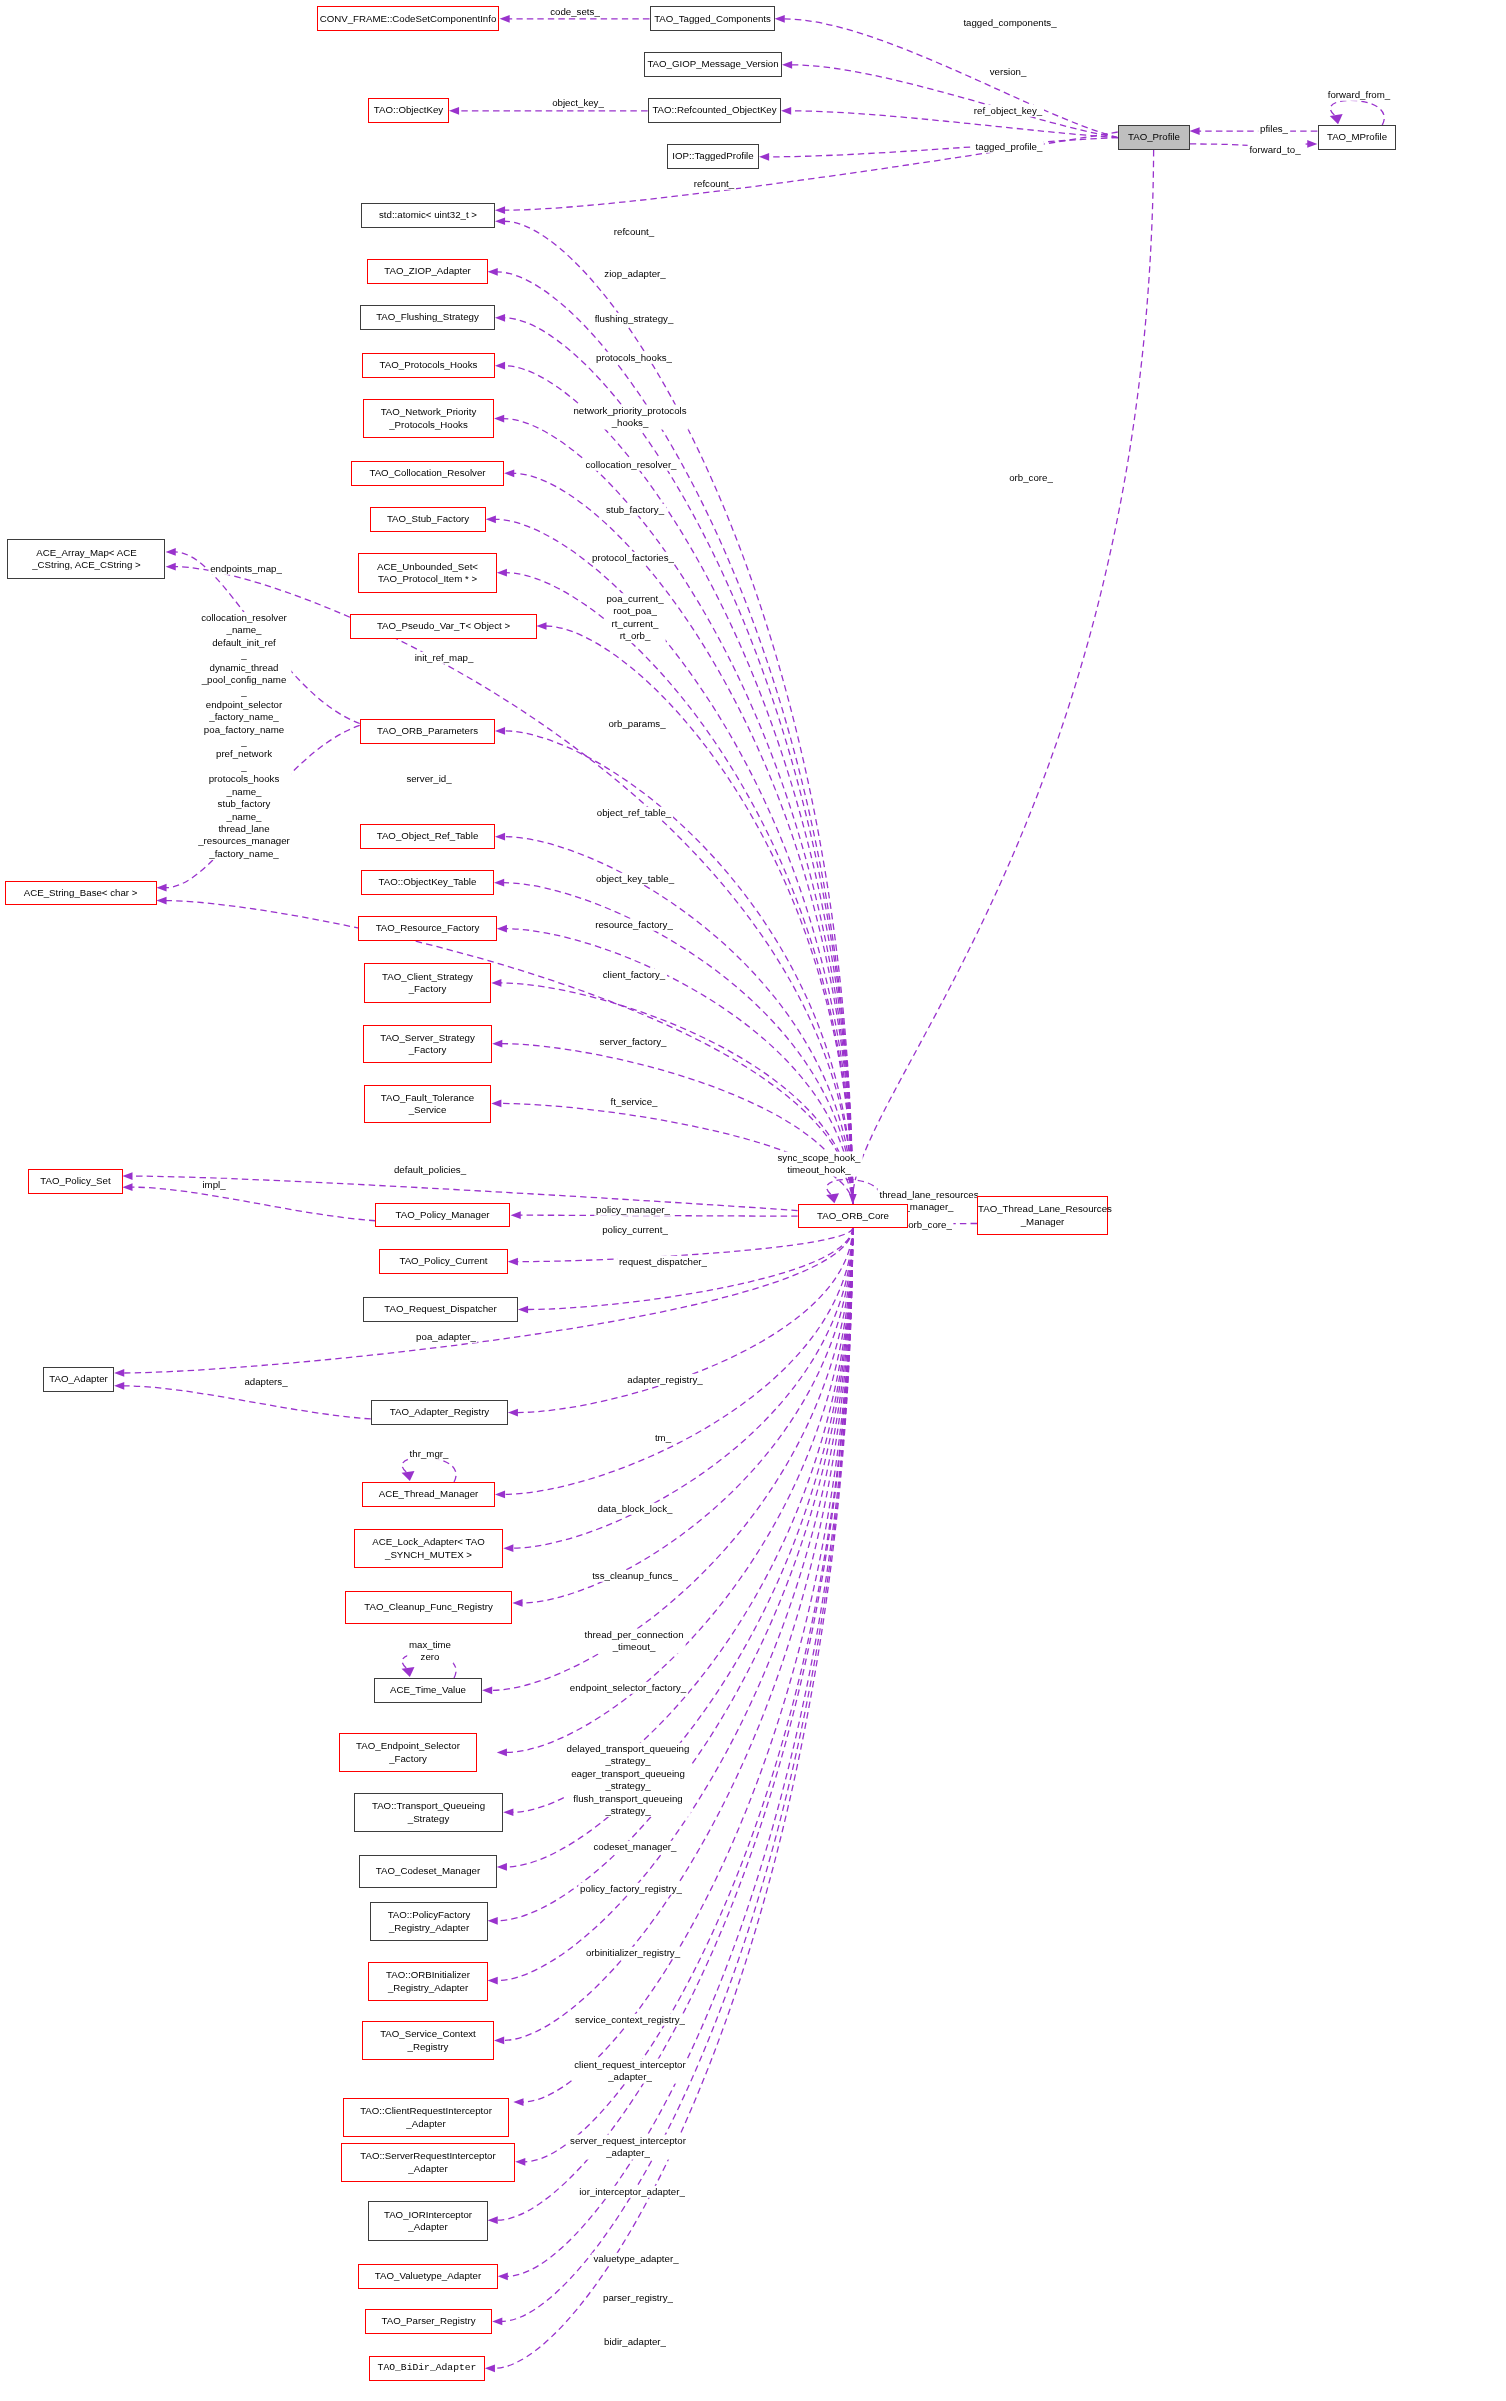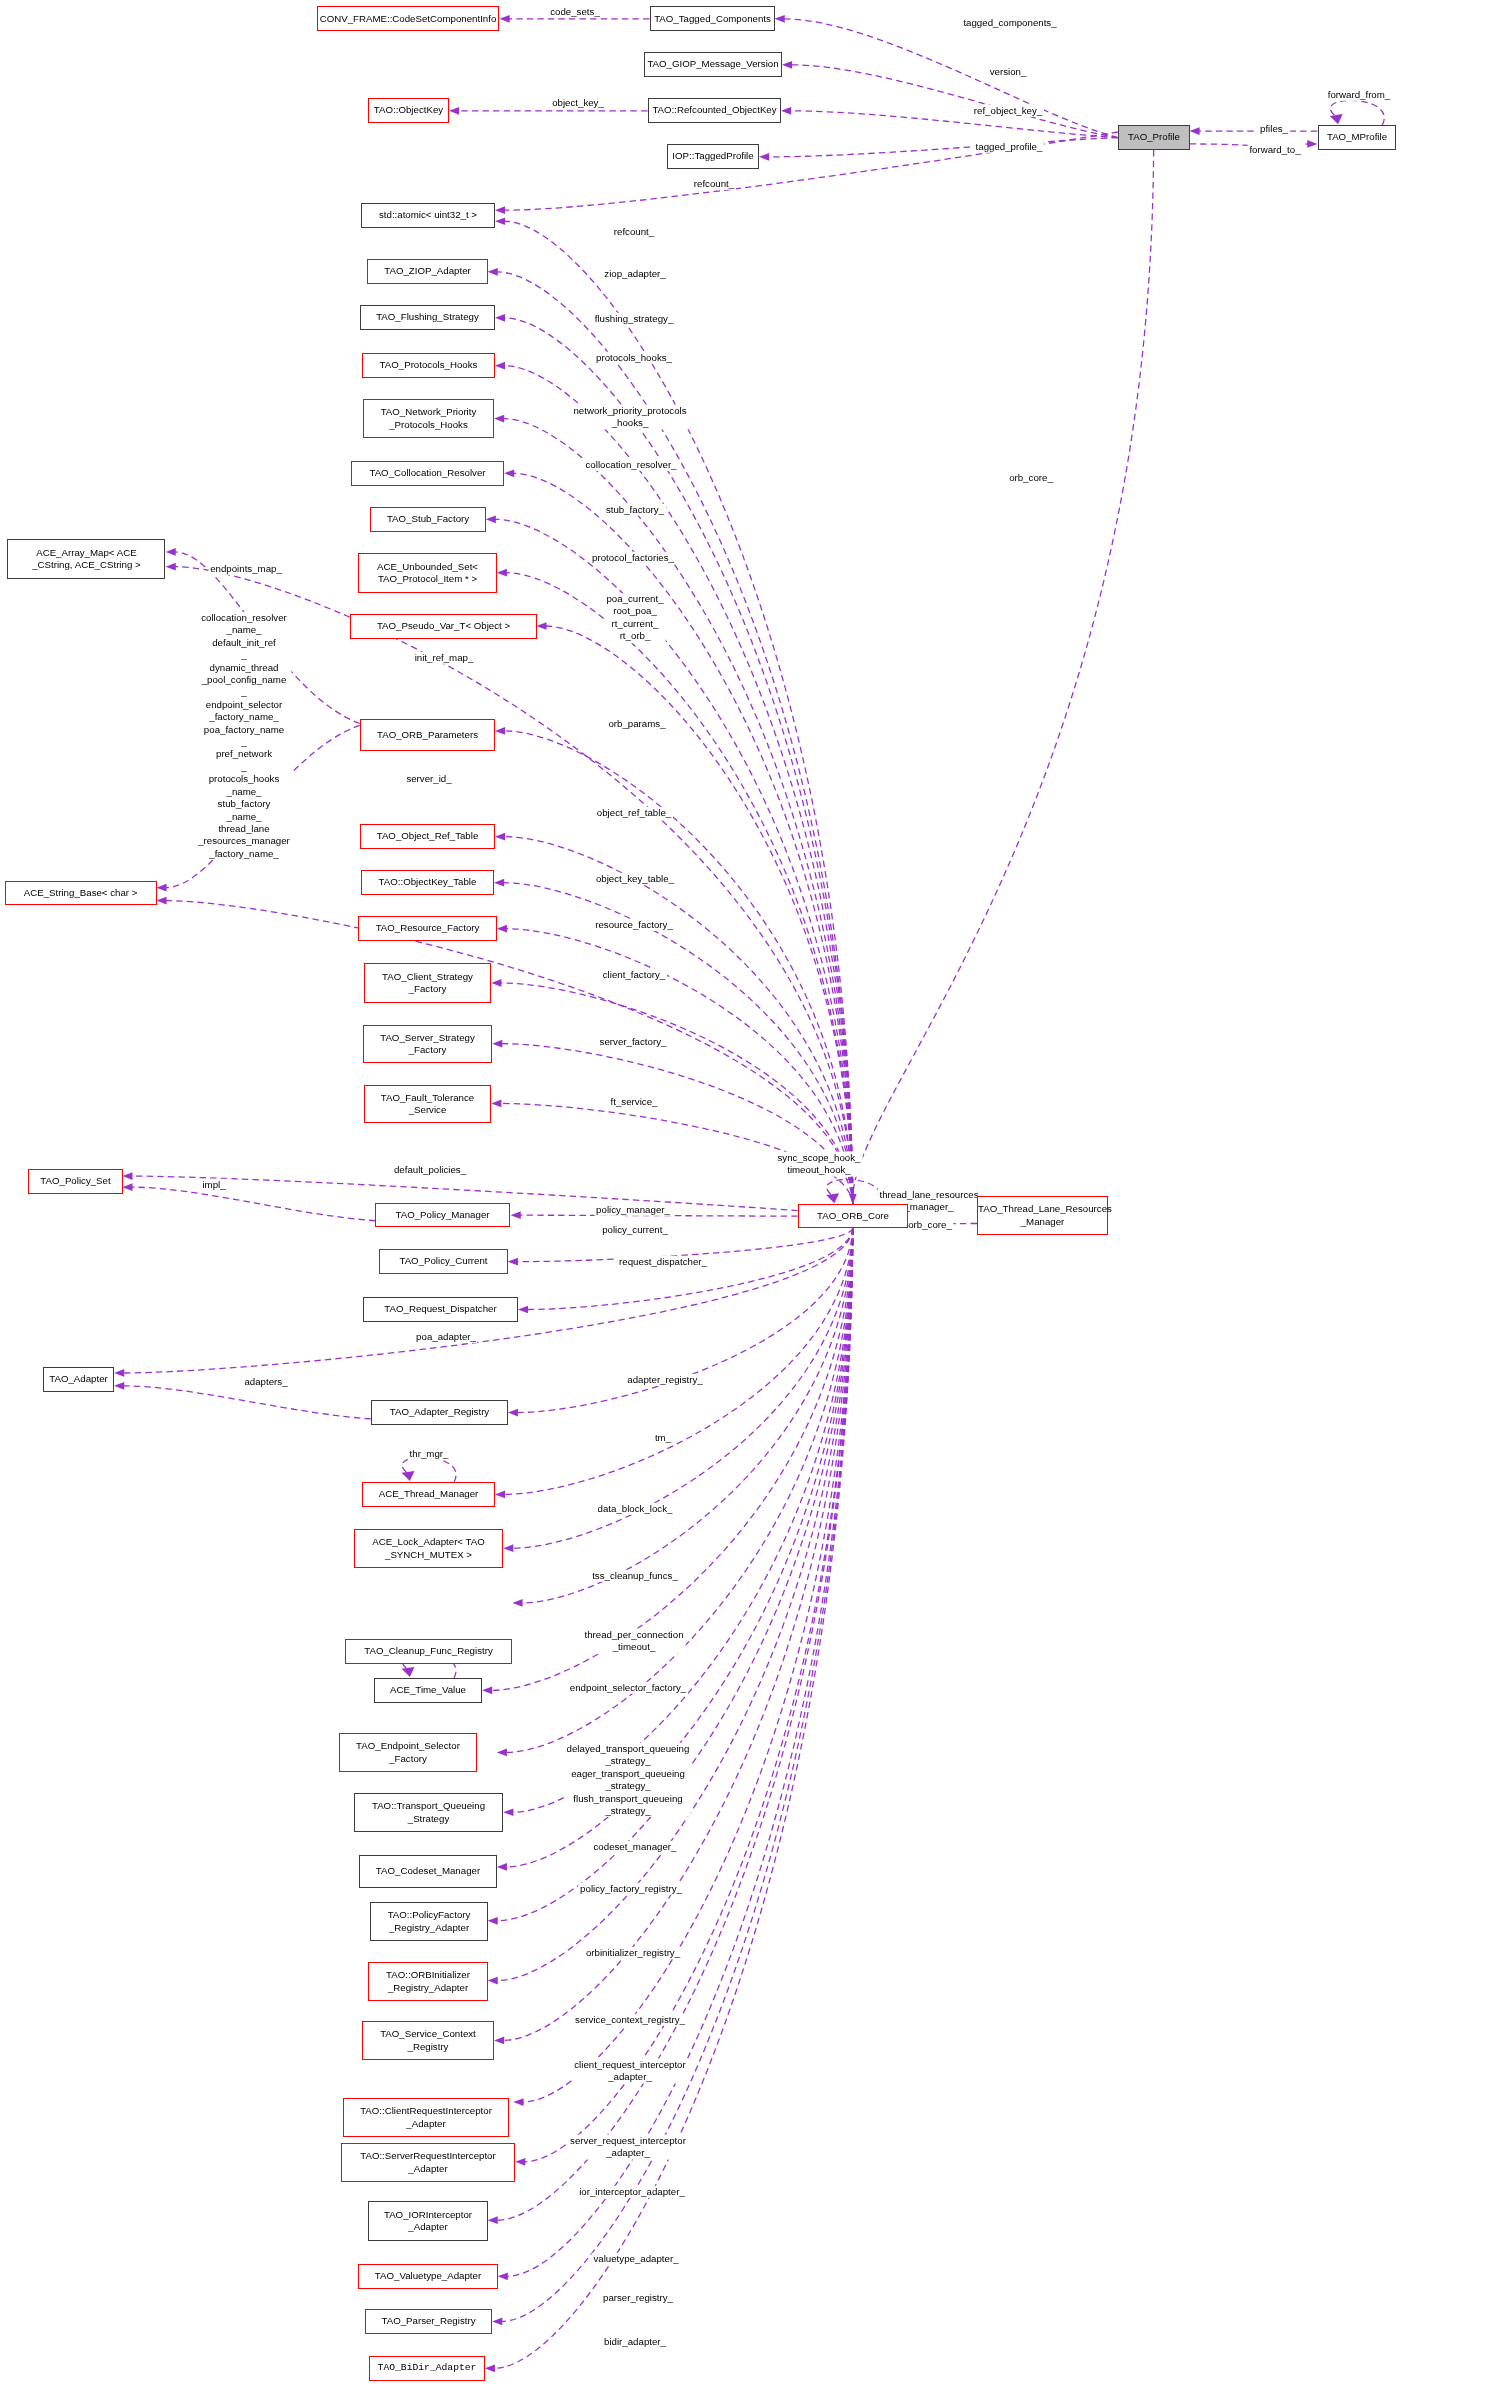--- a/index.html
+++ b/index.html
@@ -197,21 +197,21 @@
     <div class="node red" style="left: 350px; top: 614px; width: 187px; height: 25px;">
       <span>TAO_Pseudo_Var_T&lt; Object &gt;</span>
     </div>
     <div class="node" style="left: 7.4px; top: 539px; width: 158px; height: 40px;">
       <span>ACE_Array_Map&lt; ACE
 _CString, ACE_CString &gt;</span>
     </div>
     <div class="node red" style="left: 4.6px; top: 881px; width: 152px; height: 24px;">
       <span>ACE_String_Base&lt; char &gt;</span>
     </div>
-    <div class="node red" style="left: 360px; top: 719px; width: 135px; height: 32px;">
+    <div class="node red" style="left: 360px; top: 719px; width: 135px; height: 25px;">
       <span>TAO_ORB_Parameters</span>
     </div>
     <div class="node red" style="left: 360px; top: 824px; width: 135px; height: 25px;">
       <span>TAO_Object_Ref_Table</span>
     </div>
     <div class="node red" style="left: 361px; top: 870px; width: 133px; height: 25px;">
       <span>TAO::ObjectKey_Table</span>
     </div>
     <div class="node red" style="left: 358px; top: 916px; width: 139px; height: 25px;">
       <span>TAO_Resource_Factory</span>
@@ -246,21 +246,21 @@
     <div class="node" style="left: 371px; top: 1400px; width: 137px; height: 25px;">
       <span>TAO_Adapter_Registry</span>
     </div>
     <div class="node red" style="left: 362px; top: 1482px; width: 133px; height: 25px;">
       <span>ACE_Thread_Manager</span>
     </div>
     <div class="node red" style="left: 354px; top: 1529px; width: 149px; height: 39px;">
       <span>ACE_Lock_Adapter&lt; TAO
 _SYNCH_MUTEX &gt;</span>
     </div>
-    <div class="node red" style="left: 345px; top: 1591px; width: 167px; height: 25px; margin-top: 48px;">
+    <div class="node red" style="left: 345px; top: 1591px; width: 167px; height: 33px;">
       <span>TAO_Cleanup_Func_Registry</span>
     </div>
     <div class="node" style="left: 374px; top: 1678px; width: 108px; height: 25px;">
       <span>ACE_Time_Value</span>
     </div>
     <div class="node red" style="left: 339px; top: 1733px; width: 138px; height: 39px;">
       <span>TAO_Endpoint_Selector
 _Factory</span>
     </div>
     <div class="node" style="left: 354px; top: 1793px; width: 149px; height: 39px;">

